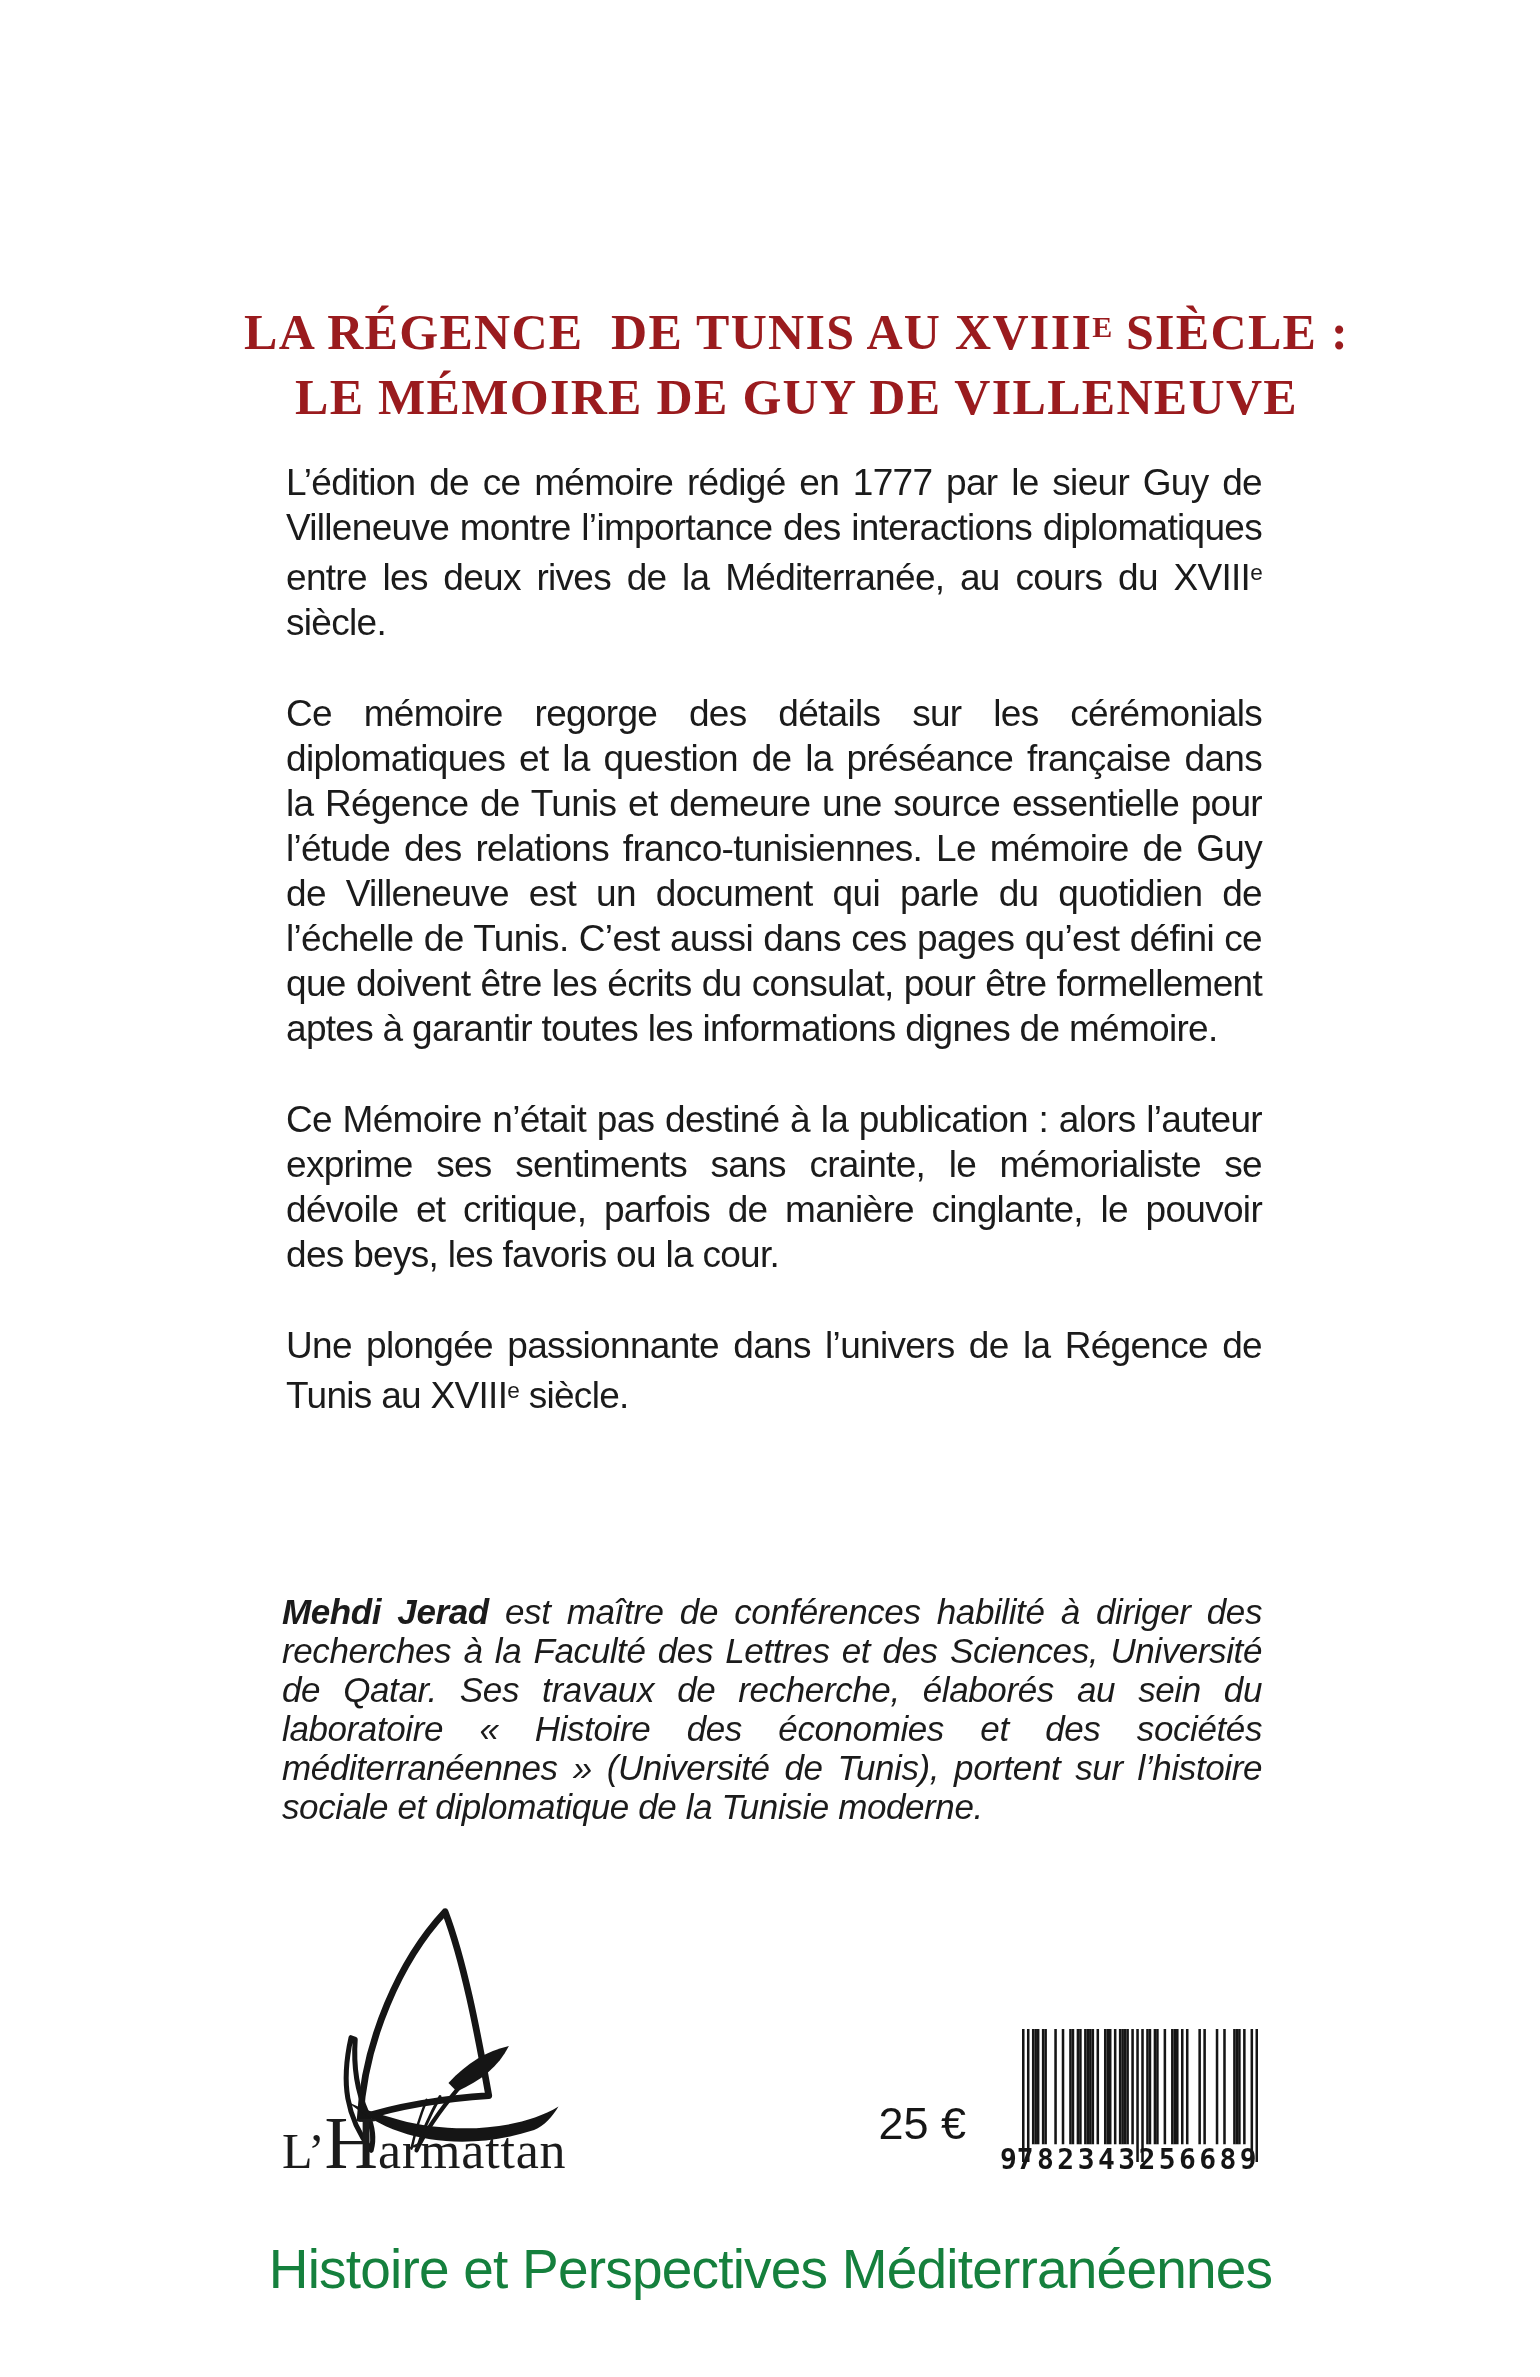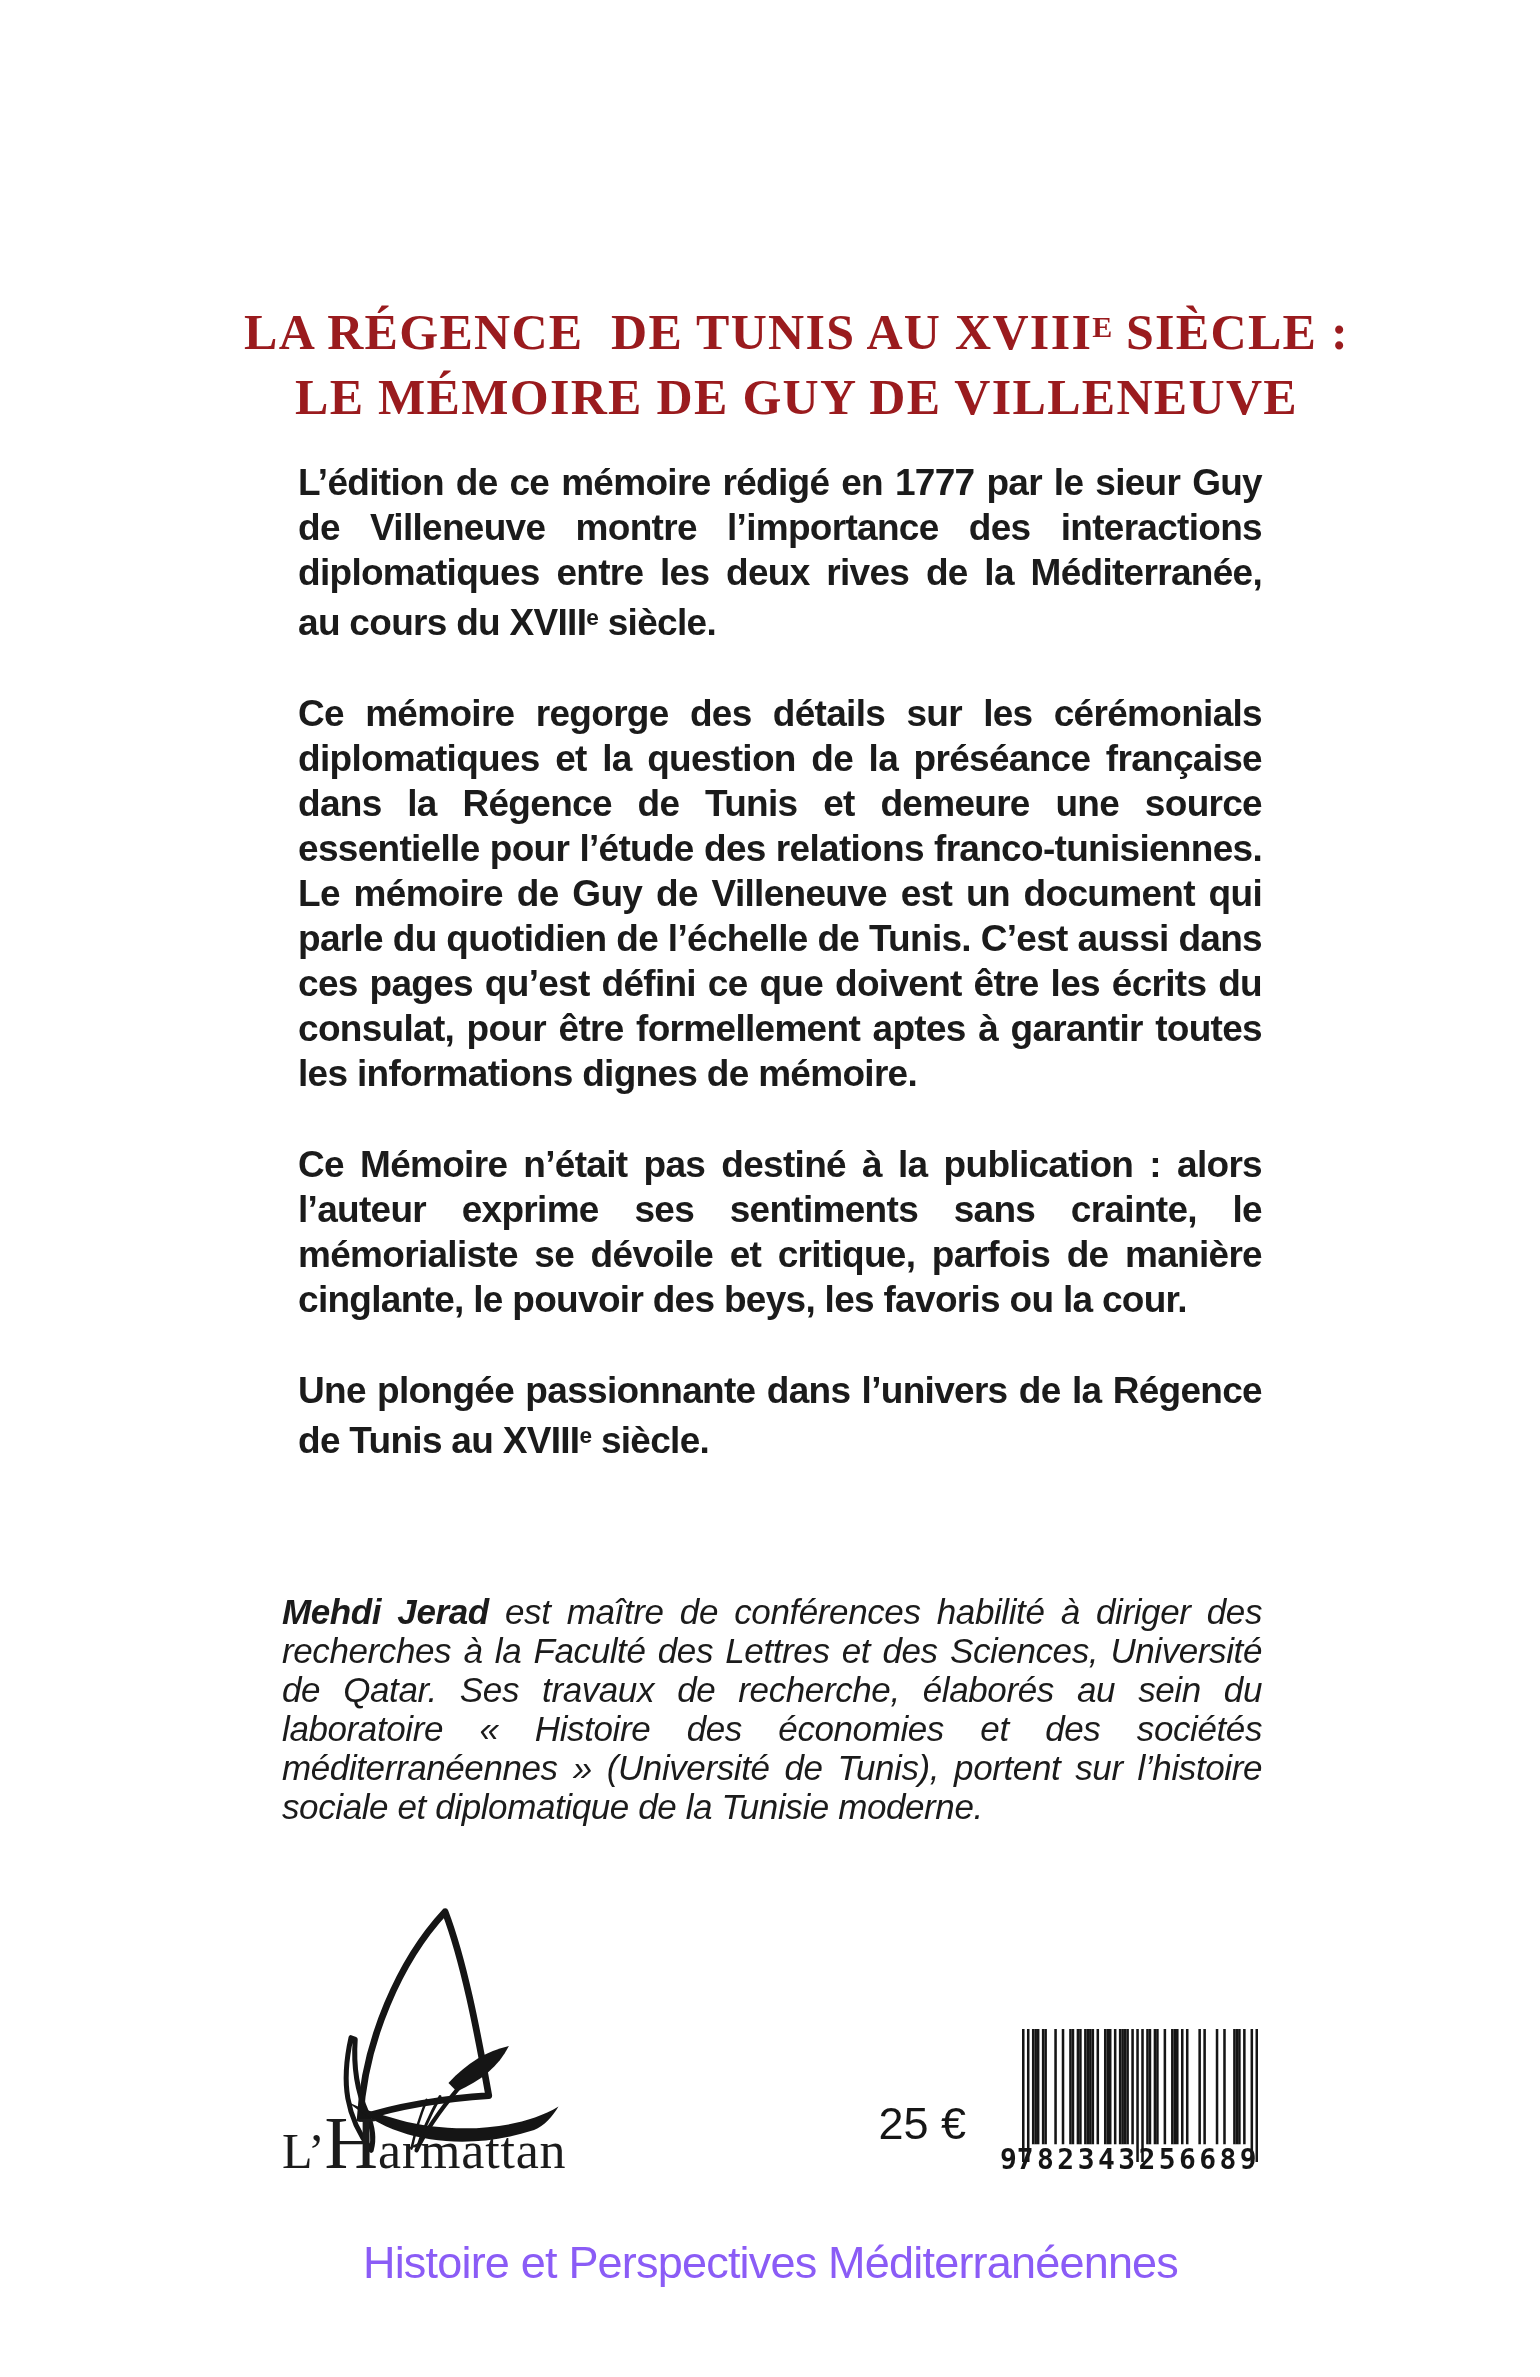--- a/index.html
+++ b/index.html
@@ -20,25 +20,24 @@
     font-size:50px;line-height:65px;
     letter-spacing:1.3px;
     padding-left:26px;
   }
   .title-block .sup{font-size:30px;vertical-align:11.7px;letter-spacing:0;}
   
   .body-block{
     position:absolute;left:282px;top:460px;width:980px;
   }
   .body-block p{
-    margin:0 0 46px 16px;
+    margin:0 0 46px 4px;
     font-size:37px;line-height:45px;
     letter-spacing:-0.7px;
     text-align:justify;
-    font-weight:bold;
   }
   .body-block p .sup{font-size:22.6px;vertical-align:10px;}
   
   .bio-block{
     position:absolute;left:282px;top:1592px;width:980px;
     font-style:italic;
     font-size:35px;line-height:39px;
     letter-spacing:-0.4px;
     text-align:justify;
   }
@@ -71,21 +70,21 @@
     display:flex;align-items:flex-start;
     font-family:"DejaVu Sans Mono", monospace;
     font-weight:bold;font-size:28px;color:#151515;
   }
   .barcode .digits .lead{width:25px;text-align:left;}
   .barcode .digits .grp{flex:1;text-align:left;letter-spacing:3.4px;}
   
   .collection{
     position:absolute;left:0;top:2237px;width:1541px;
     text-align:center;
-    font-size:45px;letter-spacing:-0.8px;color:#8b5cf6;
+    font-size:55px;letter-spacing:-0.8px;color:#15803d;
   }
 </style>
 </head>
 <body>
 
 <div class="page">
 
   <div class="title-block" style="color: rgb(154, 27, 30);">
     <div><span>LA RÉGENCE&nbsp; DE TUNIS AU XVIII</span><span class="sup">E</span><span> SIÈCLE :</span></div>
     <div>LE MÉMOIRE DE GUY DE VILLENEUVE</div>

